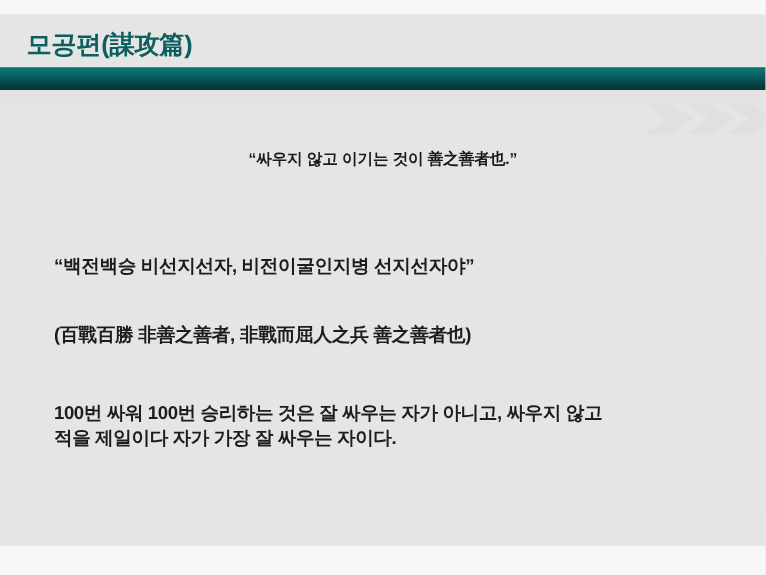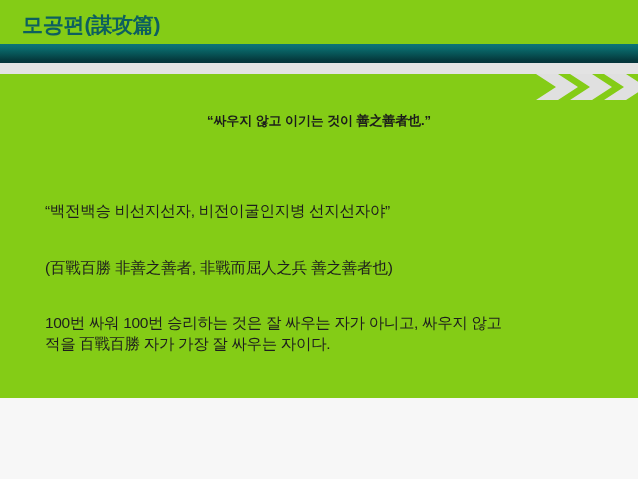--- a/index.html
+++ b/index.html
@@ -10,24 +10,24 @@
     width: 638px;
     height: 479px;
     background: #f7f7f7;
     font-family: "Liberation Sans", "DejaVu Sans", sans-serif;
     overflow: hidden;
     position: relative;
   }
 
   .slide {
     position: absolute;
-    left: 0; top: 0;
+    left: 0; top: 12px;
     width: 638px;
-    height: 398px;
-    background: #84cc16;
+    height: 443px;
+    background: #e5e5e5;
     overflow: hidden;
   }
 
   
   .slide-title {
     position: absolute;
     left: 22px;
     top: 11px;
     font-size: 21px;
     font-weight: bold;
@@ -81,41 +81,42 @@
     color: #1b1b1b;
     letter-spacing: -0.1px;
   }
 
   .body-block {
     position: absolute;
     left: 45px;
     top: 200px;
     width: 575px;
     color: #1f1f1f;
+    font-weight: bold;
   }
 
   .line-hanja-ko {
     font-size: 15.5px;
     line-height: 21px;
     letter-spacing: -0.3px;
     color: #1d1d1d;
     white-space: nowrap;
   }
 
   .line-hanja-cn {
     font-size: 15.5px;
     line-height: 21px;
     letter-spacing: -0.2px;
     color: #1d1d1d;
     white-space: nowrap;
     margin-top: 36px;
   }
 
   .explanation {
-    margin-top: 34px;
+    margin-top: 44px;
     font-size: 15.5px;
     line-height: 21px;
     letter-spacing: -0.35px;
     color: #1d1d1d;
   }
   .explanation .exp-line { display: block; white-space: nowrap; }
 
   
   .footer-band {
     position: absolute;
@@ -146,19 +147,19 @@
   </div>
 
   <div class="quote-headline">“싸우지 않고 이기는 것이 善之善者也.”</div>
 
   <div class="body-block">
     <div class="line-hanja-ko">“백전백승 비선지선자, 비전이굴인지병 선지선자야”</div>
     <div class="line-hanja-cn">(百戰百勝 非善之善者, 非戰而屈人之兵 善之善者也)</div>
 
     <div class="explanation">
       <span class="exp-line">100번 싸워 100번 승리하는 것은 잘 싸우는 자가 아니고, 싸우지 않고</span>
-      <span class="exp-line">적을 百戰百勝 자가 가장 잘 싸우는 자이다.</span>
+      <span class="exp-line">적을 제일이다 자가 가장 잘 싸우는 자이다.</span>
     </div>
   </div>
 
   <div class="footer-band"></div>
 
 </div>
 
 </body></html>

